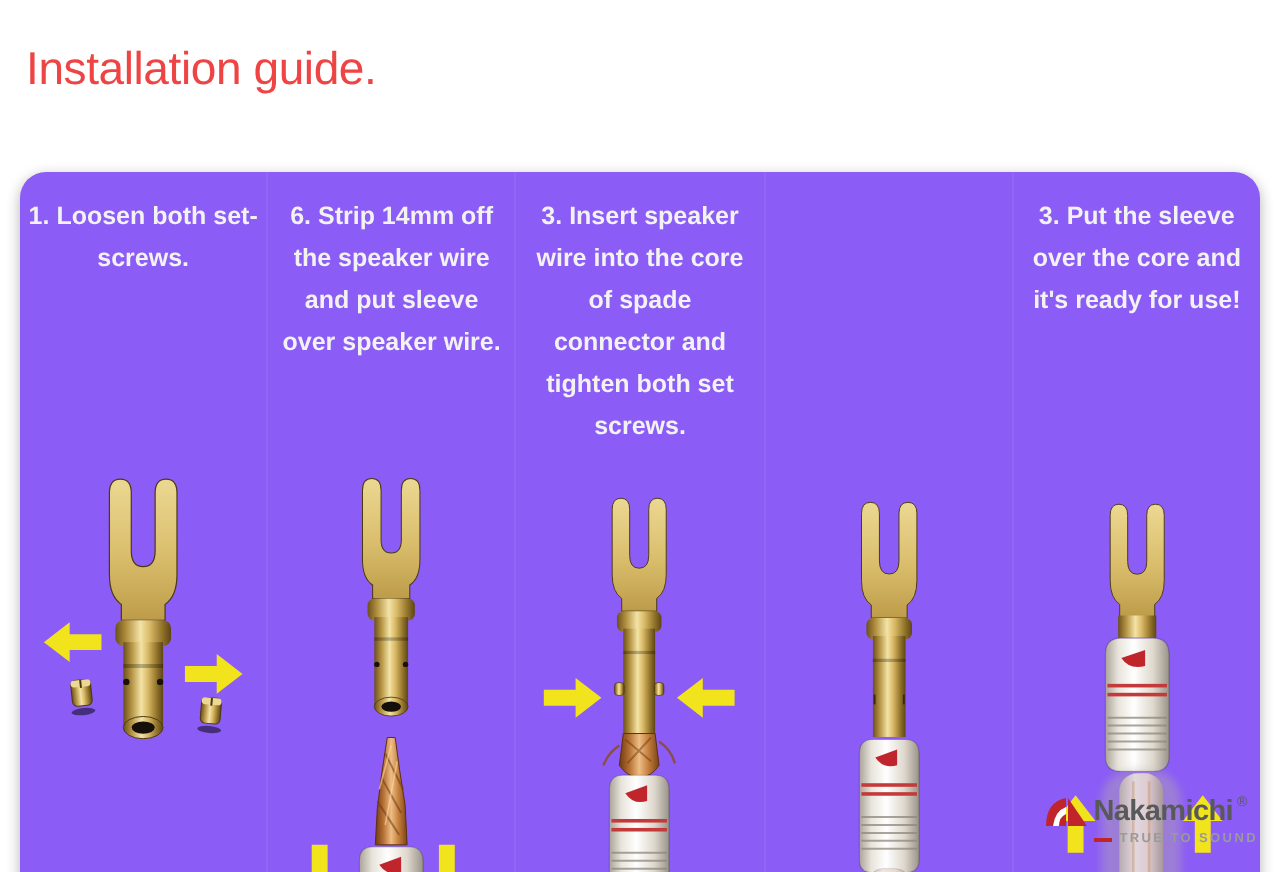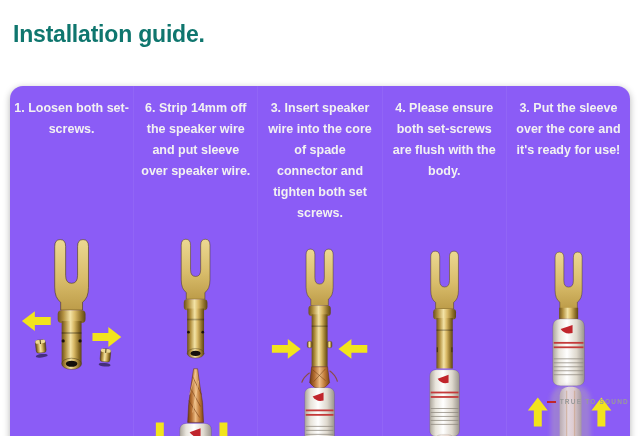--- a/index.html
+++ b/index.html
@@ -3,21 +3,21 @@
 <meta charset="utf-8">
 <style>
   html,body{margin:0;padding:0;}
   body{
     width:640px;height:436px;position:relative;overflow:hidden;
     background:#ffffff;
     font-family:"Liberation Sans", sans-serif;
   }
   .page-title{
     position:absolute;left:13px;top:6px;
-    font-size:23px;font-weight:700;color:#0f766e;letter-spacing:-0.2px;
+    font-size:23px;font-weight:400;color:#ef4444;letter-spacing:-0.2px;
   }
   .guide-panel{
     position:absolute;left:10px;top:50px;width:620px;height:400px;
     background:#8b5cf6;border-radius:13px;overflow:hidden;
     box-shadow:0 2px 7px rgba(0,0,0,0.30);
     display:flex;
     margin-top:36px;
   }
   .col{
     flex:1 1 0;position:relative;min-width:0;
@@ -192,21 +192,20 @@
         <rect x="51" y="216" width="22" height="40" rx="8" fill="url(#cable)" stroke="#00000022" stroke-width="0.5"></rect>
         <line x1="58" y1="220" x2="58" y2="252" stroke="#c89b78" stroke-width="1.4" opacity="0.55"></line>
         <line x1="66" y1="220" x2="66" y2="252" stroke="#c89b78" stroke-width="1.4" opacity="0.55"></line>
       </g>
       <use href="#arrowR" transform="translate(14,112)" fill="#f2e41c"></use>
       <use href="#arrowR" transform="translate(110,112) rotate(180)" fill="#f2e41c"></use>
     </svg>
   </div>
 
   <div class="col">
-    <p class="step">4. Please ensure both set-screws are flush with the body.</p>
     <svg class="illus" viewBox="0 0 124 250" preserveAspectRatio="xMidYMax meet">
       <g transform="translate(62,12) scale(0.82) translate(-62,0)">
         <use href="#forkP" fill="url(#goldFork)" stroke="#4a3a12" stroke-width="0.6"></use>
         <rect x="48" y="73" width="28" height="13" rx="4" fill="url(#gold)"></rect>
         <rect x="52" y="84" width="20" height="62" fill="url(#gold)"></rect>
         <rect x="52" y="98" width="20" height="2" fill="#000000" opacity="0.25"></rect>
         <line x1="53" y1="120" x2="53" y2="126" stroke="#3a2b0c" stroke-width="1.2"></line>
         <line x1="71" y1="120" x2="71" y2="126" stroke="#3a2b0c" stroke-width="1.2"></line>
       </g>
       <g>
@@ -256,17 +255,26 @@
         <line x1="60" y1="154" x2="60" y2="248" stroke="#c89b78" stroke-width="1.4" opacity="0.5"></line>
         <line x1="68" y1="154" x2="68" y2="248" stroke="#c89b78" stroke-width="1.4" opacity="0.5"></line>
       </g>
       <use href="#arrowR" transform="translate(31,190) rotate(-90)" fill="#f2e41c"></use>
       <use href="#arrowR" transform="translate(95,190) rotate(-90)" fill="#f2e41c"></use>
     </svg>
   </div>
 </div>
 
 <div class="brand">
+  <div class="brand-row">
+    <svg width="24" height="18" viewBox="0 0 24 18">
+      <path d="M2,16 Q2,4 12,2 L12,16 Z" fill="#c0252c"></path>
+      <path d="M5.5,16 Q6.5,8.5 12,6.5 L12,10 Q8.5,11.5 8.5,16 Z" fill="#ffffff"></path>
+      <path d="M13,2 L22.5,16 L13,16 Z" fill="#c0252c"></path>
+    </svg>
+    <span class="brand-name">Nakamichi</span>
+    <span class="brand-reg">®</span>
+  </div>
   <div class="brand-tagline-row">
     <span class="brand-redbar"></span>
     <span class="brand-tagline">TRUE TO SOUND</span>
   </div>
 </div>
 
 </body></html>

